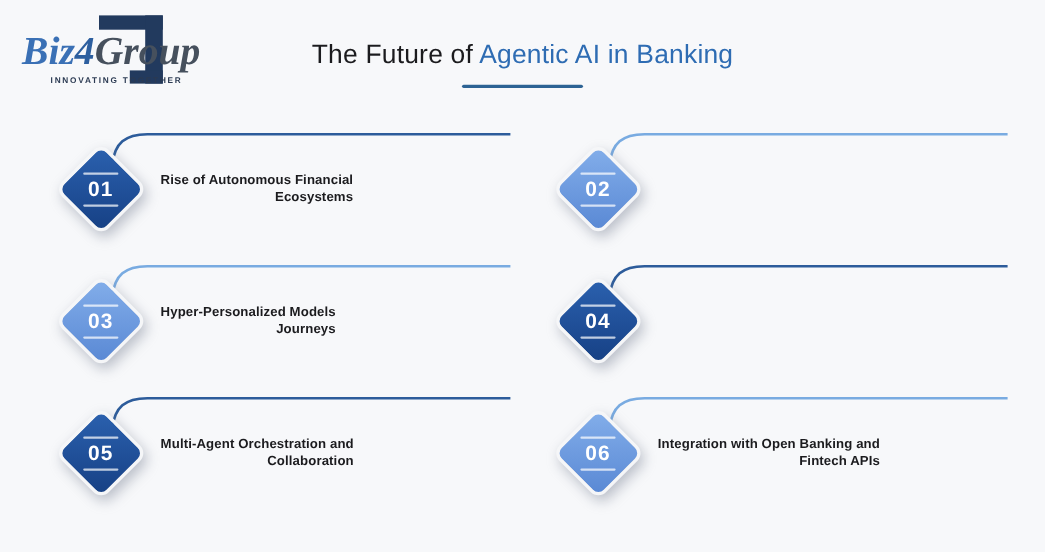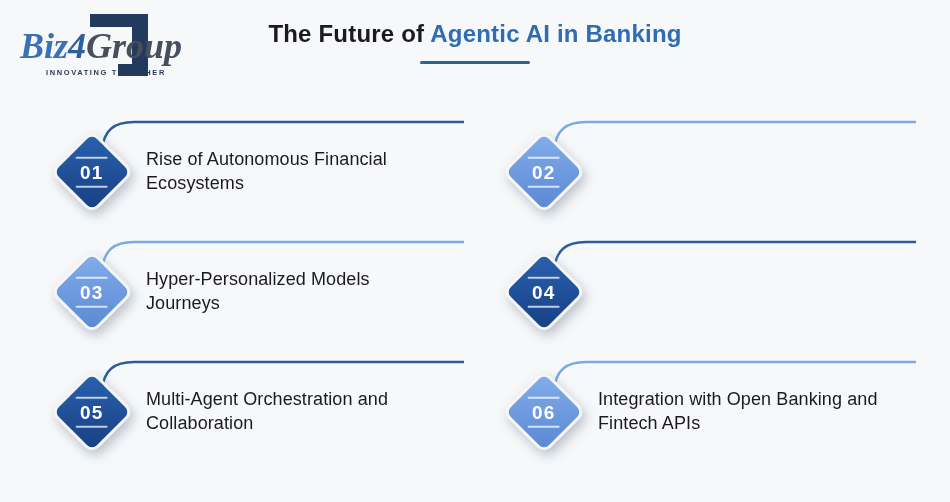--- a/index.html
+++ b/index.html
@@ -29,22 +29,22 @@
     font-size:36px;line-height:1;white-space:nowrap;
   }
   .logo-word .biz{color:#3a70b5;}
   .logo-word .four{color:#2d5f9f;}
   .logo-word .group{color:#46505d;}
   .logo-tagline{
     position:relative;z-index:1;margin-top:4px;margin-left:16px;
     font-size:7.5px;font-weight:700;letter-spacing:1.6px;color:#2b3a52;text-align:center;
   }
   .title{
-    margin:0;padding-top:20px;text-align:center;
-    font-size:24px;font-weight:700;letter-spacing:.2px;color:#1b1b1e;
+    margin:0;padding-top:36px;text-align:center;
+    font-size:24px;font-weight:400;letter-spacing:.2px;color:#1b1b1e;
   }
   .title .t-blue{color:var(--title-highlight);}
   .title-underline{
     width:110px;height:3px;background:#2d6394;border-radius:2px;
     margin:13px auto 0 auto;
   }
   
   .grid{
     display:grid;grid-template-columns:1fr 1fr;gap:0 28px;
     padding:0 30px 0 44px;
@@ -73,22 +73,22 @@
   .dcontent{
     transform:rotate(-45deg);
     display:flex;flex-direction:column;align-items:center;gap:4px;
   }
   .num{
     color:#ffffff;font-size:19px;font-weight:700;letter-spacing:1px;line-height:1;
   }
   .rule{width:32px;height:2px;background:rgba(255,255,255,.72);border-radius:1px;}
   .label{
     position:relative;z-index:1;margin-left:6px;max-width:330px;
-    font-size:18px;font-weight:400;line-height:1.32;color:var(--body-text);
-    white-space:pre-line;letter-spacing:.1px;
+    font-size:12px;font-weight:700;line-height:1.32;color:var(--body-text);
+    white-space:pre-line;letter-spacing:.1px;text-align:right;
   }
 </style>
 </head>
 <body style="--dark-line: #2d5c9b; --light-line: #79abe1; --title-highlight: #2e6cb3; --body-text: #1b1b1e; --logo-navy: #223a5e; background: rgb(247, 248, 250);">
 
 <div class="page">
   <div class="header">
     <div class="logo">
       <div class="logo-mark"></div>
       <div class="logo-word"><span class="biz">Biz</span><span class="four">4</span><span class="group">Group</span></div>

